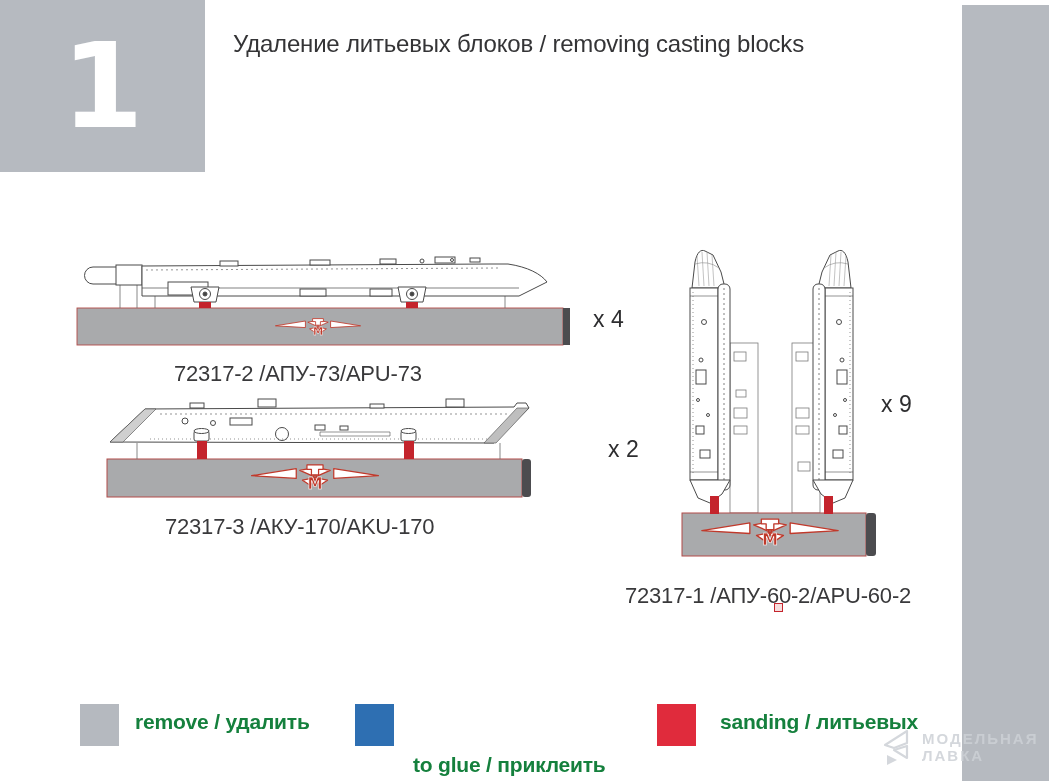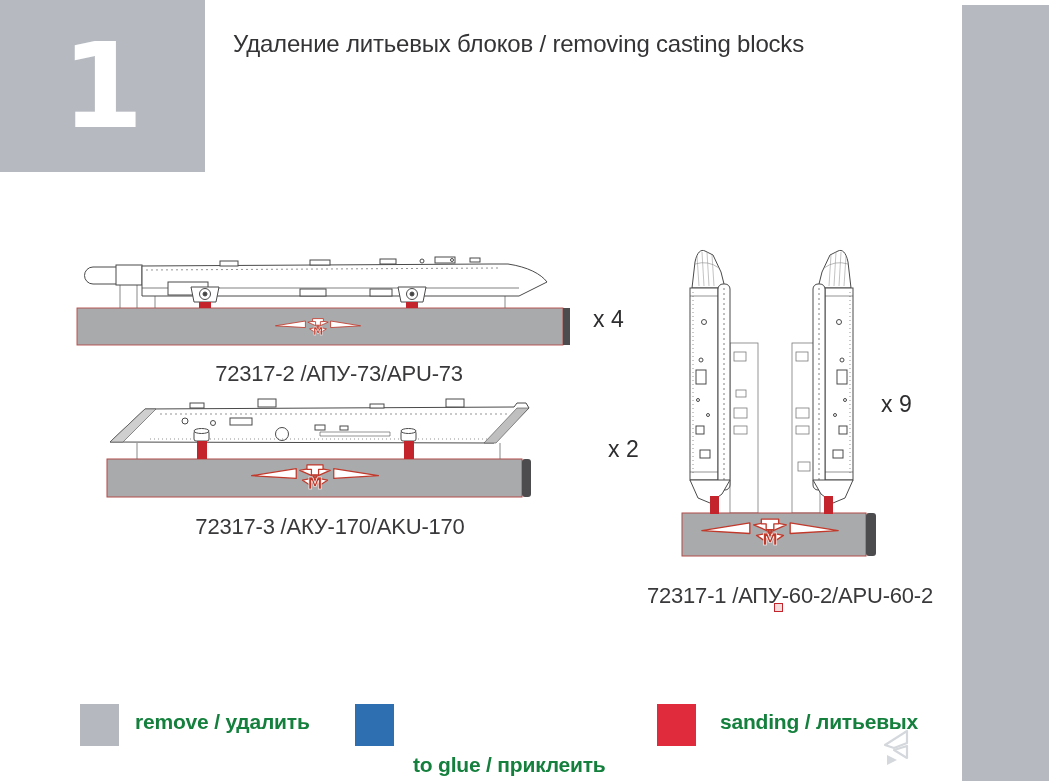--- a/index.html
+++ b/index.html
@@ -7,21 +7,21 @@
         font-family:"Liberation Sans",sans-serif;color:#38383a;}
   .abs{position:absolute;}
 
   
   .num-square{left:0;top:0;width:205px;height:172px;display:flex;align-items:center;justify-content:center;}
   .num-square span{font-family:"DejaVu Sans",sans-serif;font-weight:bold;font-size:118px;color:#ffffff;line-height:1;}
   .side-band{left:962px;top:5px;width:87px;height:776px;}
   .page-title{left:233px;top:30px;width:700px;font-size:24px;font-weight:normal;color:#343436;letter-spacing:-0.2px;}
 
   
-  .fig-label{font-size:22px;color:#39393b;text-align:center;width:330px;letter-spacing:-0.2px;}
+  .fig-label{font-size:22px;color:#39393b;width:330px;letter-spacing:-0.2px;}
   .qty{font-size:23px;color:#2e2e30;}
 
   
   .legend-swatch{top:704px;width:39px;height:42px;}
   .legend-text{top:710px;font-size:21px;font-weight:bold;color:#15803d;letter-spacing:-0.2px;}
 
   
   .reg-mark{left:774px;top:603px;width:7px;height:7px;border:1px solid #c4242c;background:#f6dddd;}
 
   
@@ -205,15 +205,19 @@
   <div class="abs legend-text" style="left:720px;">sanding  / литьевых</div>
 
   <div class="abs watermark">
     <svg width="40" height="40" style="position:absolute;left:4px;top:4px;">
       <g fill="none" stroke="#cdd1d6" stroke-width="2.2" stroke-linejoin="round">
         <polygon points="3,17 25,3 25,15 12,20"></polygon>
         <polygon points="12,22 25,18 25,30"></polygon>
       </g>
       <polygon points="5,27 15,32 5,37" fill="#cdd1d6"></polygon>
     </svg>
+    <div class="wm-text">
+      <div>МОДЕЛЬНАЯ</div>
+      <div>ЛАВКА</div>
+    </div>
   </div>
 
 </div>
 
 </body></html>

